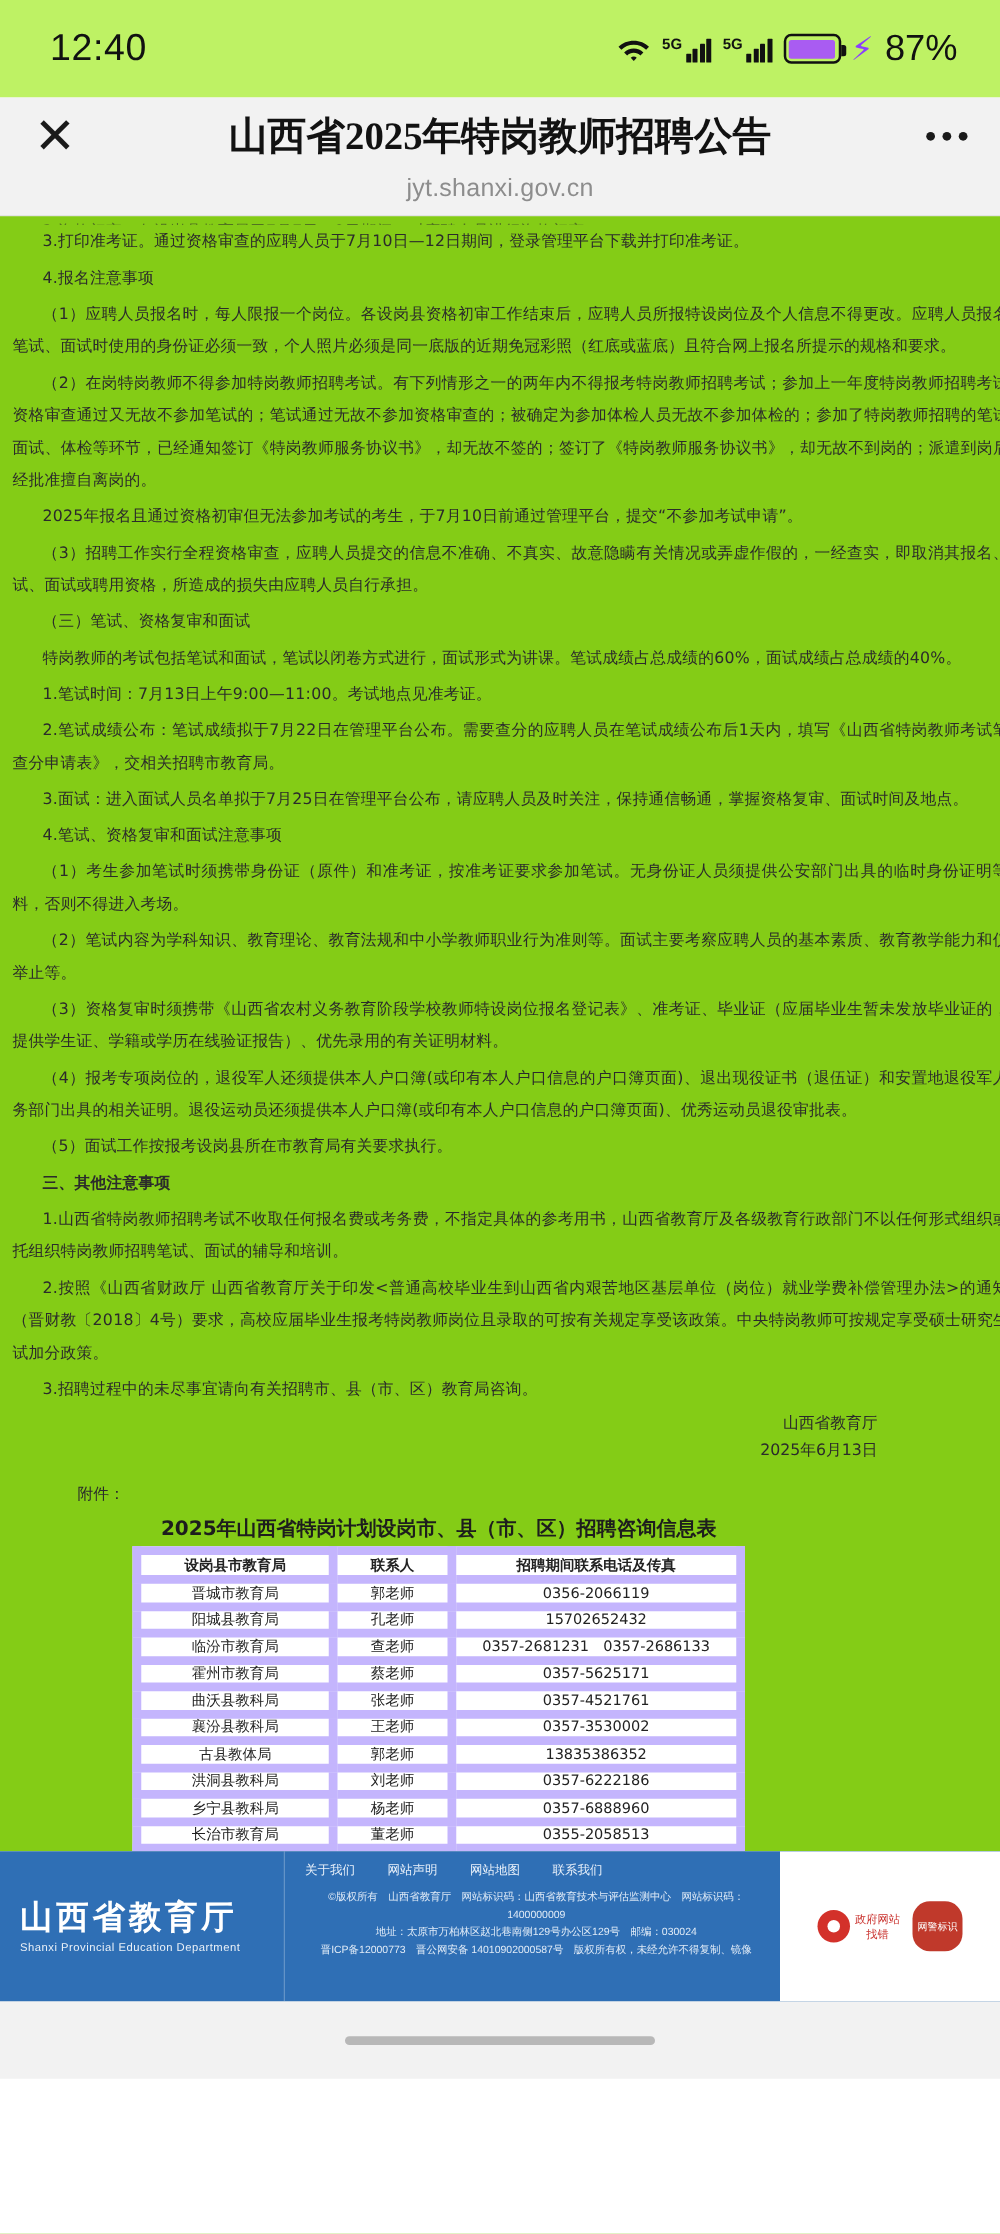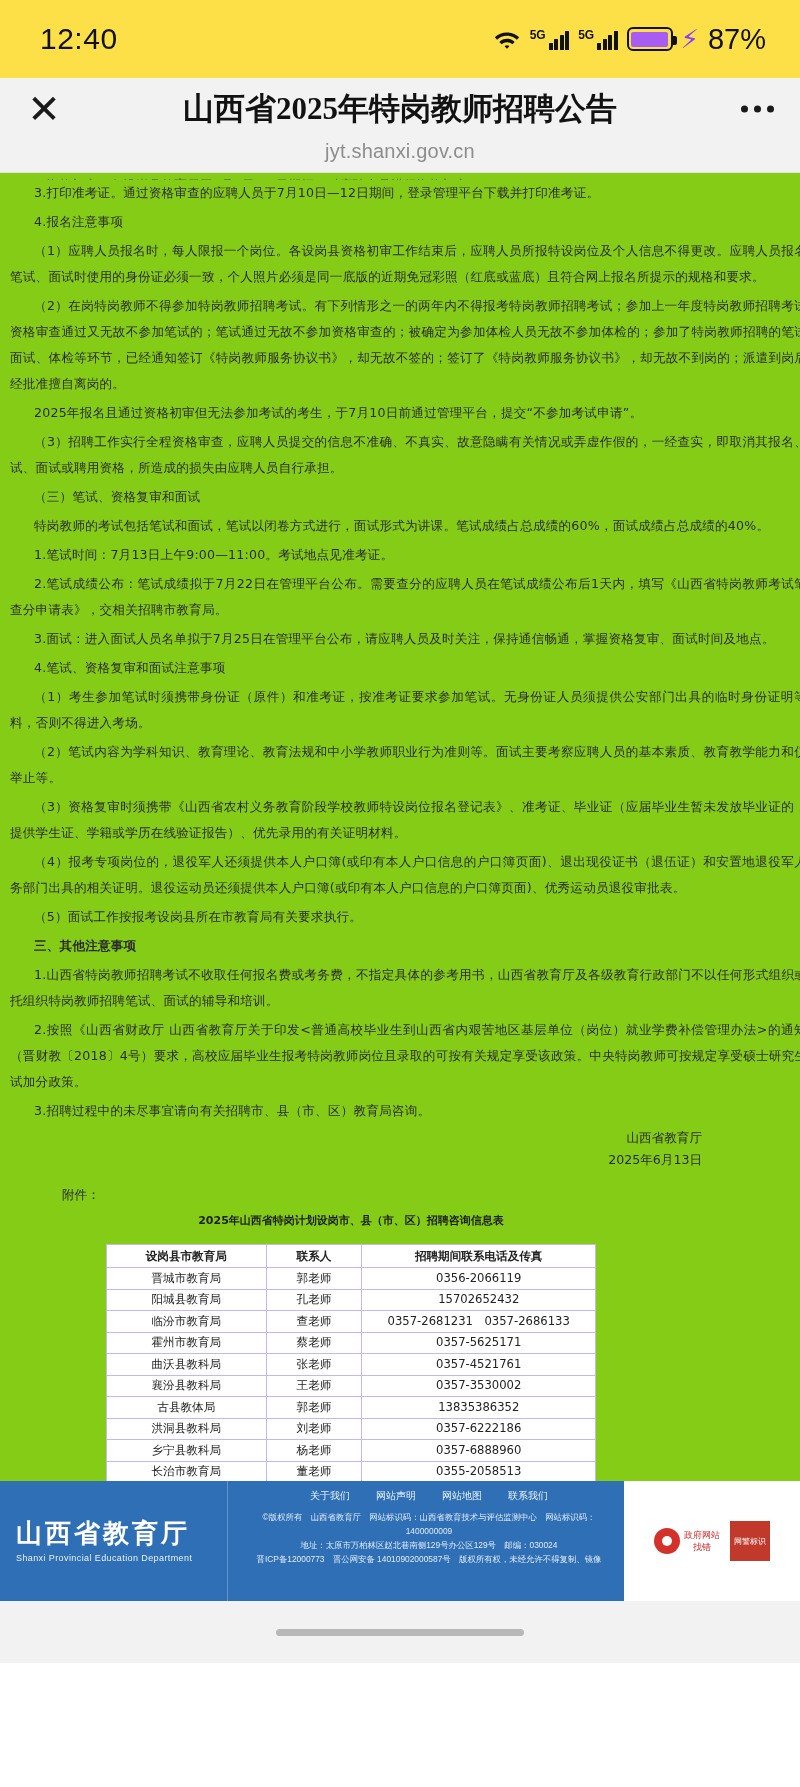--- a/index.html
+++ b/index.html
@@ -6,21 +6,21 @@
   html,body { width:800px; height:1787px; }
   body {
     font-family:"Liberation Sans","DejaVu Sans",sans-serif;
     background:#ffffff;
     overflow:hidden;
     position:relative;
   }
 
   
   .statusbar{
-    height:78px; background:#fde047;
+    height:78px; background:#bef264;
     display:flex; align-items:center; justify-content:space-between;
     padding:0 34px 0 40px;
   }
   .sb-time{ font-size:30px; color:#111; letter-spacing:.5px; font-weight:400;}
   .sb-right{ display:flex; align-items:center; gap:9px;}
   .wifi{ position:relative; width:28px; height:22px;}
   .wifi svg{ display:block; }
   .sig{ display:flex; align-items:flex-end; gap:2px; }
   .sig .bars{ display:flex; align-items:flex-end; gap:1.5px; }
   .sig .bars i{ display:block; width:4px; background:#111; border-radius:.5px;}
@@ -84,62 +84,62 @@
   }
   .ind1{ text-indent:24px; }
   .ind2{ text-indent:24px; }
   .bold{ font-weight:700; }
   .sign{ text-align:right; padding-right:118px; font-size:12.6px; line-height:22px; color:#2b2b2b;}
   .attach{ margin-top:16px; font-size:12.6px; color:#2b2b2b; padding-left:52px;}
 
   
   .tbl-wrap{ margin-top:9px; padding-left:96px; width:810px;}
   .tbl-title{
-    text-align:center; font-size:11px; font-weight:700; color:#1d1d1d;
-    margin-bottom:16px; width:490px;
+    text-align:center; font-size:16px; font-weight:700; color:#1d1d1d;
+    margin-bottom:3px; width:490px;
   }
   table.contact{
     border-collapse:collapse; width:490px; background:#fff;
   }
   table.contact th, table.contact td{
-    border:1px solid #c4b5fd;
+    border:7px solid #c4b5fd;
     font-size:11.6px; color:#222; text-align:center;
     height:21.5px; padding:0 2px; font-weight:400; line-height:1.1;
   }
   table.contact th{ font-weight:700; height:23px;}
   table.contact col.c1{width:160px}
   table.contact col.c2{width:96px}
   table.contact col.c3{width:234px}
 
   
   .footer{
     height:120px; background:#2f6fb5; display:flex; align-items:stretch;
     position:relative; overflow:hidden;
   }
   .f-logo{
     width:228px; display:flex; flex-direction:column; justify-content:center;
     padding-left:16px; color:#fff; border-right:1px solid rgba(255,255,255,.25);
   }
   .f-logo .cn{ font-size:26px; font-weight:700; letter-spacing:3px; line-height:1.15;}
   .f-logo .en{ font-size:9px; letter-spacing:.4px; opacity:.9; margin-top:4px;}
   .f-mid{ flex:1; padding:8px 10px 0 16px; color:#eaf2fb;}
-  .f-links{ display:flex; gap:26px; font-size:10px; justify-content:center; margin-bottom:7px;}
+  .f-links{ display:flex; gap:26px; font-size:10px; margin-bottom:7px;}
   .f-line{ font-size:8.4px; line-height:14px; text-align:center; opacity:.95;}
   .f-right{
     width:176px; background:#fff; display:flex; align-items:center; justify-content:center; gap:10px;
   }
   .gov-badge{ display:flex; align-items:center; gap:4px;}
   .gov-circle{
     width:26px;height:26px;border-radius:50%;background:#d3312a;
     display:flex;align-items:center;justify-content:center;
   }
   .gov-circle:after{content:"";width:10px;height:10px;background:#fff;border-radius:50%;}
   .gov-txt{ font-size:9px; color:#c9302c; line-height:12px; text-align:center;}
   .seal{
-    width:40px;height:40px;border-radius:0;background:#c0392b;
+    width:40px;height:40px;border-radius:14px;background:#c0392b;
     display:flex;align-items:center;justify-content:center;color:#fff;font-size:8px;
     line-height:9px;text-align:center; padding:2px;
   }
 
   
   .gesturebar{
     height:62px; background:#f2f2f2; display:flex;align-items:center;justify-content:center;
   }
   .gesturebar i{ display:block; width:248px;height:7px;border-radius:4px;background:#b8b8b8;}
 

